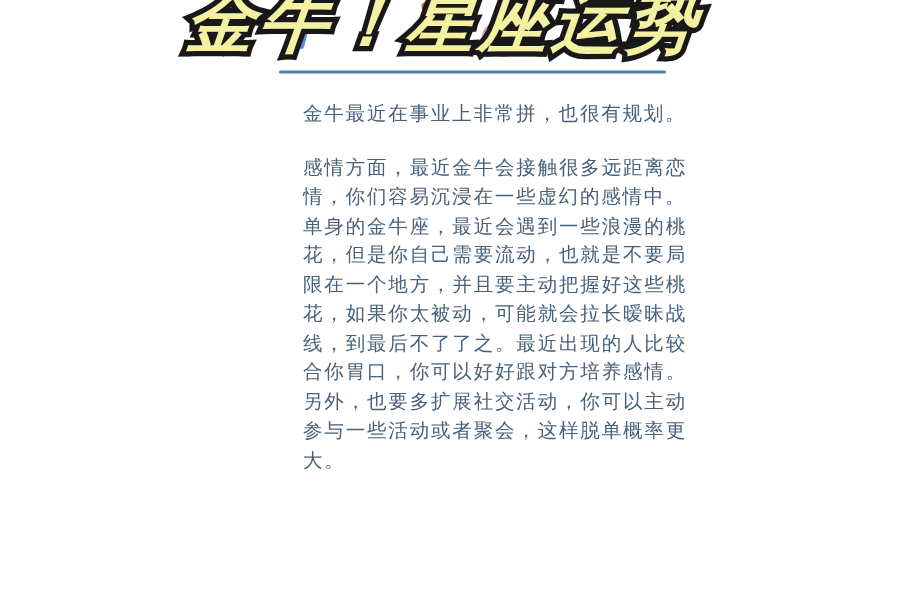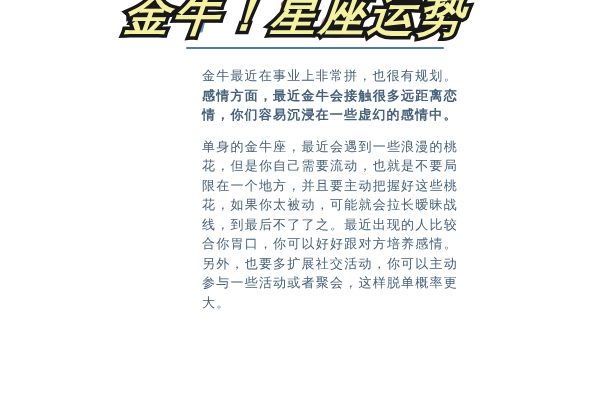--- a/index.html
+++ b/index.html
@@ -40,22 +40,22 @@
   }
   .red-dot{position:absolute;left:281px;top:1px;width:7px;height:7px;background:#c94a43;border-radius:50%;z-index:1;}
 
   
   .article{
     position:absolute;left:202px;top:66px;width:256px;z-index:2;
     color:#46617a;font-size:13px;letter-spacing:1.2px;line-height:19.5px;
     text-align:justify;text-align-last:left;
   }
   .article p{margin:0;}
-  .article p.gap-after-small{}
-  .article p.no-gap{margin-bottom:12px;font-weight:bold;}
+  .article p.gap-after-small{margin-bottom:16px;}
+  .article p.no-gap{margin-bottom:0;}
   .article p.gap-after-mid{margin-bottom:13px;}
 </style>
 </head>
 <body>
 
 <div class="page">
 
   <div class="sparkle">
     <span class="bar-v"></span>
     <span class="bar-h"></span>

